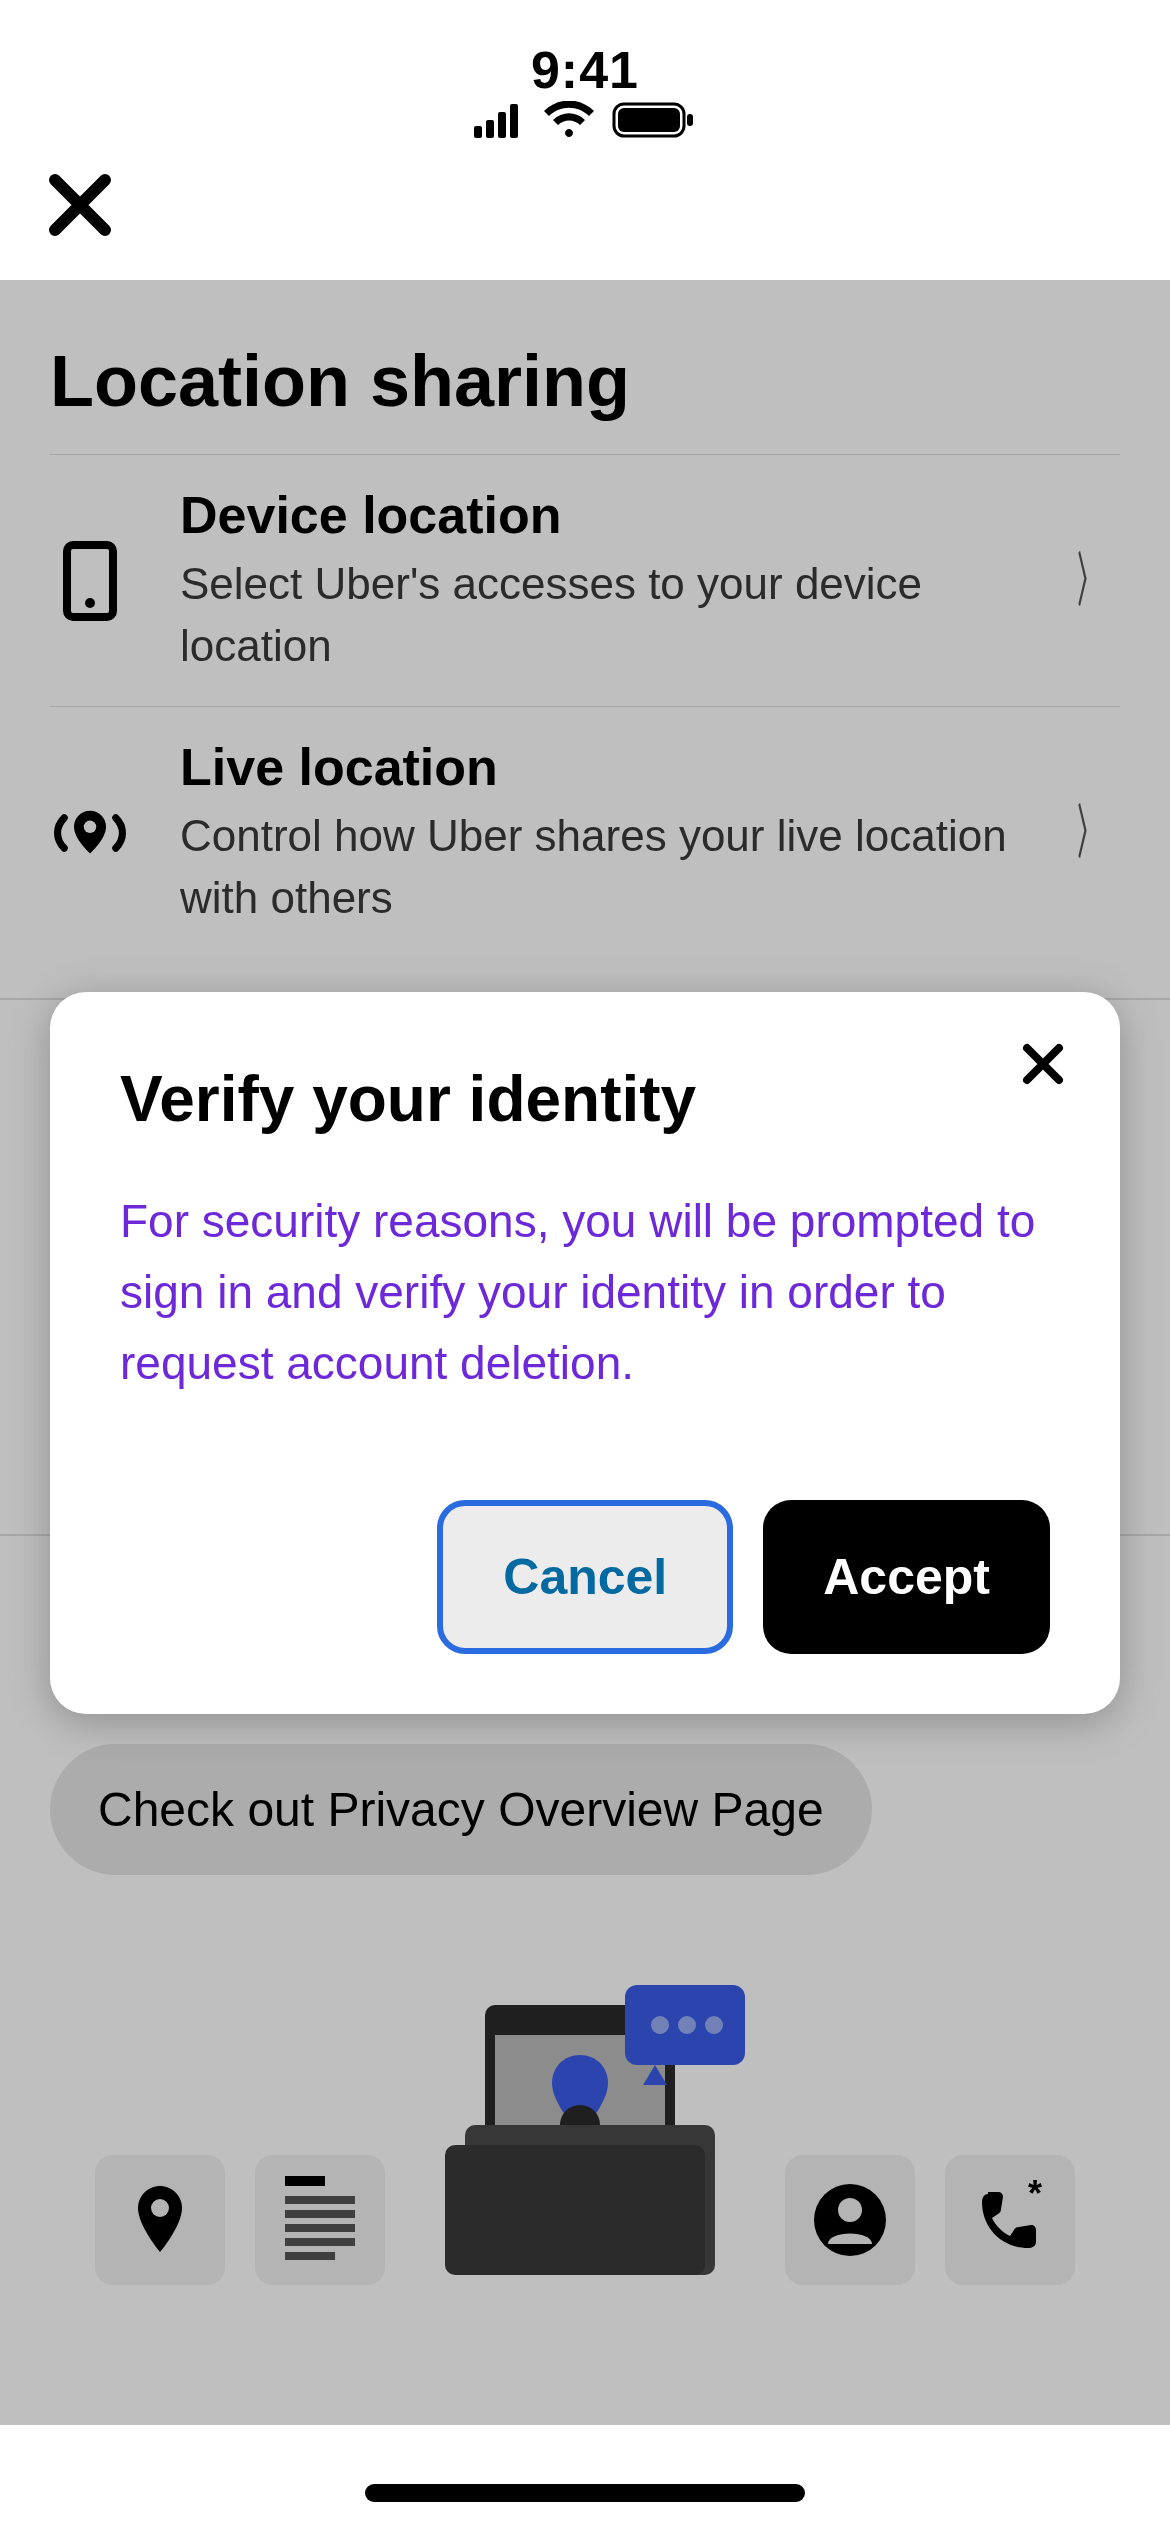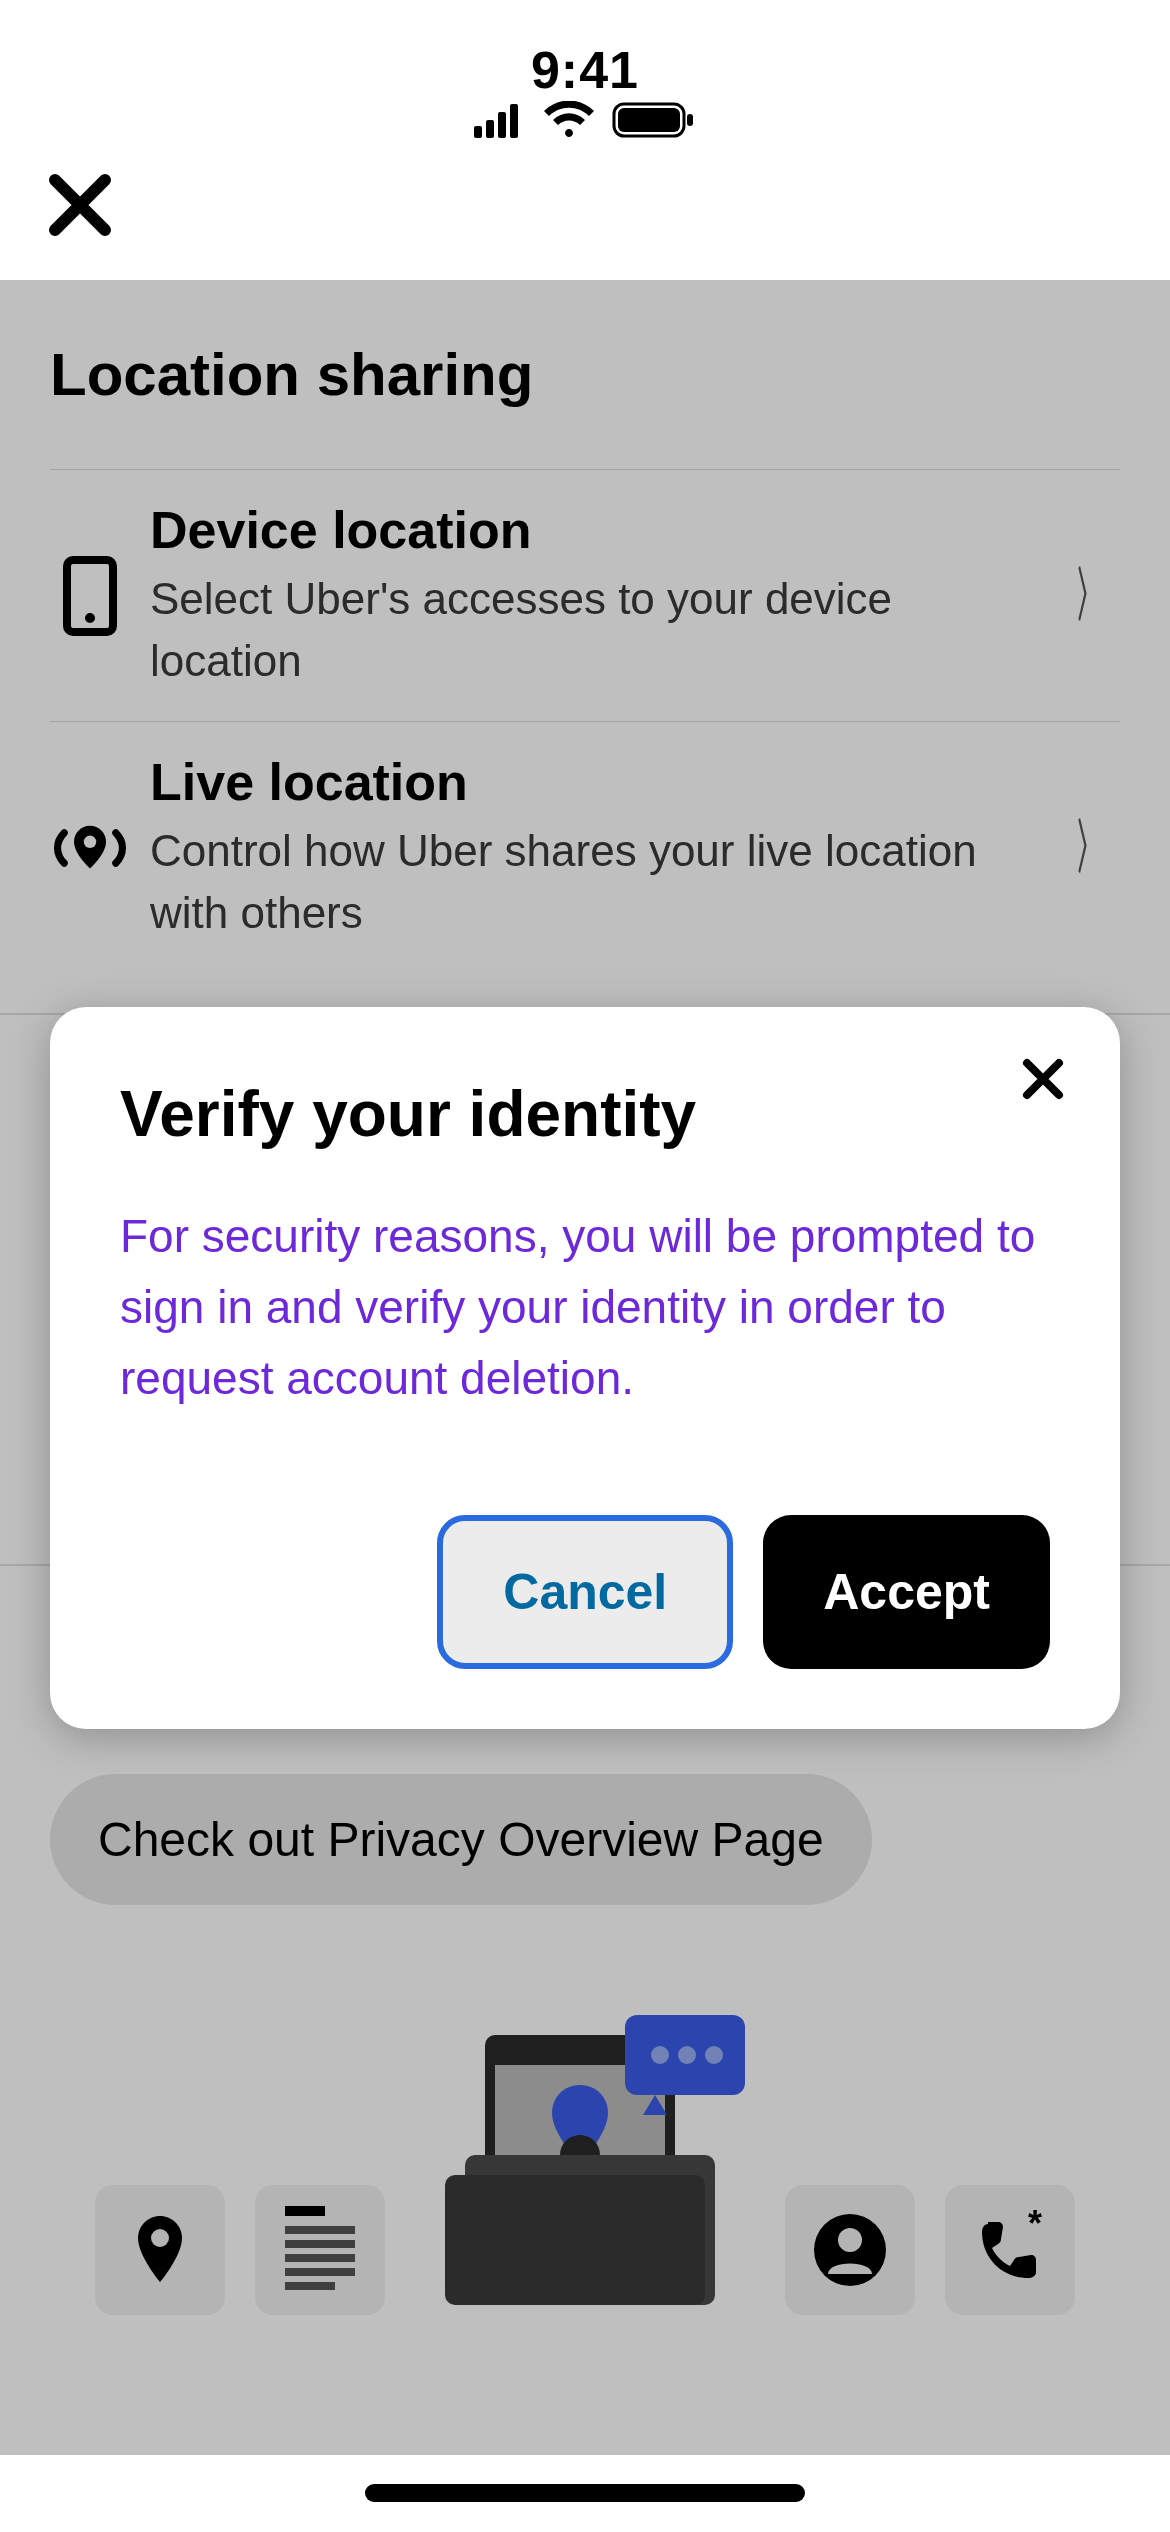--- a/index.html
+++ b/index.html
@@ -12,23 +12,23 @@
 
   
   .top-nav { padding: 30px 45px 40px 45px; }
   .close-x { font-size: 90px; font-weight: 400; line-height: 0.6; cursor: pointer; }
 
   
   .content-dimmed { position: relative; }
   .dimmer { position: absolute; inset: 0; background: rgba(0,0,0,0.25); pointer-events: none; z-index: 5; }
 
   .section { padding: 60px 50px 40px 50px; border-bottom: 2px solid #e0e0e0; }
-  .section-title { font-size: 60px; font-weight: 800; margin-bottom: 60px; }
-
-  .list-item { display: flex; align-items: center; gap: 20px; padding: 30px 0; border-top: 1px solid #ddd; }
+  .section-title { font-size: 72px; font-weight: 800; margin-bottom: 32px; }
+
+  .list-item { display: flex; align-items: center; gap: 50px; padding: 30px 0; border-top: 1px solid #ddd; }
   .list-item:first-of-type { border-top: none; }
   .item-icon { width: 80px; display: flex; justify-content: center; }
   .item-text { flex: 1; }
   .item-title { font-size: 52px; font-weight: 700; margin-bottom: 8px; }
   .item-sub { font-size: 44px; color: #3a3a3a; line-height: 1.4; }
   .chevron { font-size: 60px; color: #555; font-weight: 800; transform: scaleX(0.5); }
 
   .notifications-section { padding: 60px 50px 120px 50px; }
 
   .overview-section { padding: 70px 50px 30px 50px; }

